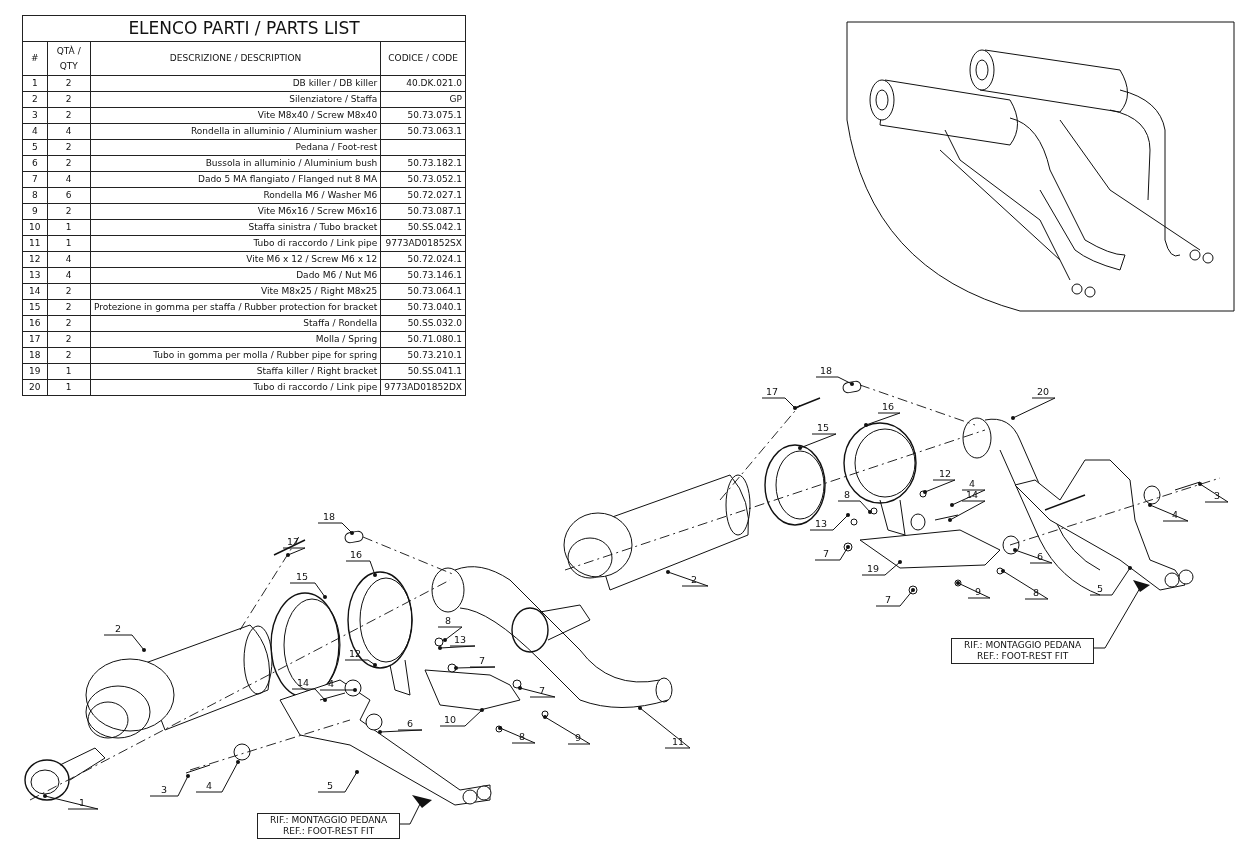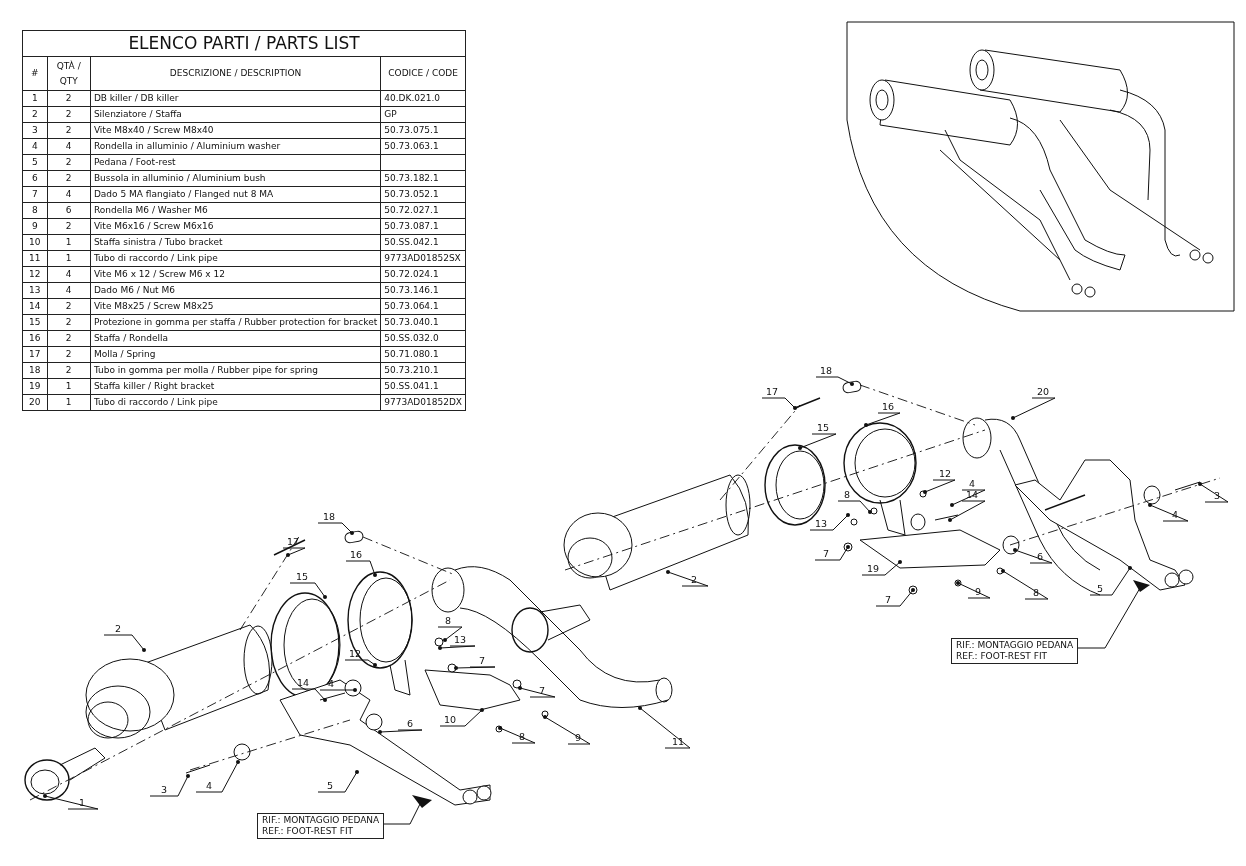--- a/index.html
+++ b/index.html
@@ -1,28 +1,28 @@
 <!DOCTYPE html>
 <html><head>
 <meta charset="utf-8">
 <style>
   html, body { margin:0; padding:0; background:#ffffff; }
   body { width:1246px; height:866px; position:relative; overflow:hidden;
          font-family:"DejaVu Sans", sans-serif; color:#111; }
-  #parts-table { position:absolute; left:22px; top:30px; width:444px;
+  #parts-table { position:absolute; left:22px; top:15px; width:444px;
          border-collapse:collapse; font-size:9px; }
   #parts-table td, #parts-table th { border:1px solid #222; padding:0 3px; height:15px; line-height:15px; }
   #parts-table .title-cell { font-size:17px; font-weight:normal; height:25px; line-height:25px; text-align:center; }
   #parts-table .hdr th { font-weight:normal; height:33px; text-align:center; font-size:9px; }
   #parts-table td.c { text-align:center; }
-  #parts-table td.l { text-align:left; white-space:nowrap;margin-top:34px; }
+  #parts-table td.l { text-align:right; white-space:nowrap;margin-top:34px; }
   svg#drawing { position:absolute; left:0; top:0; }
   .callout { font-family:"DejaVu Sans", sans-serif; font-size:9.5px; fill:#111; }
   .ref-box { position:absolute; border:1px solid #222; background:#fff;
-             font-size:9px; line-height:11px; text-align:left; padding:1px 4px; white-space:nowrap; }
+             font-size:9px; line-height:11px; text-align:center; padding:1px 12px; white-space:nowrap; }
 </style>
 </head>
 <body>
 
 <table id="parts-table">
   <thead>
     <tr>
         <th colspan="4" class="title-cell">ELENCO PARTI / PARTS LIST</th>
       </tr>
     <tr class="hdr">
@@ -107,21 +107,21 @@
       </tr>
       <tr>
         <td class="c">13</td>
         <td class="c">4</td>
         <td class="l">Dado M6 / Nut M6</td>
         <td class="l">50.73.146.1</td>
       </tr>
       <tr>
         <td class="c">14</td>
         <td class="c">2</td>
-        <td class="l">Vite M8x25 / Screw M8x25</td>
+        <td class="l">Vite M8x25 / Right M8x25</td>
         <td class="l">50.73.064.1</td>
       </tr>
       <tr>
         <td class="c">15</td>
         <td class="c">2</td>
         <td class="l">Protezione in gomma per staffa / Rubber protection for bracket</td>
         <td class="l">50.73.040.1</td>
       </tr>
       <tr>
         <td class="c">16</td>

